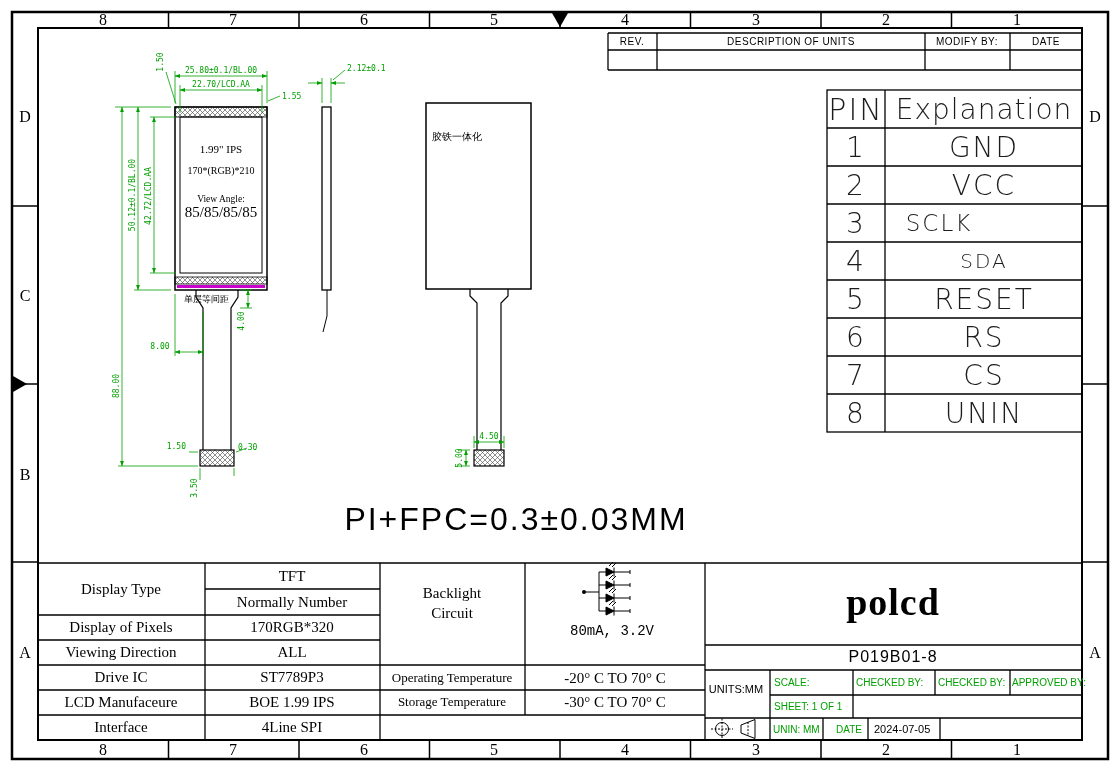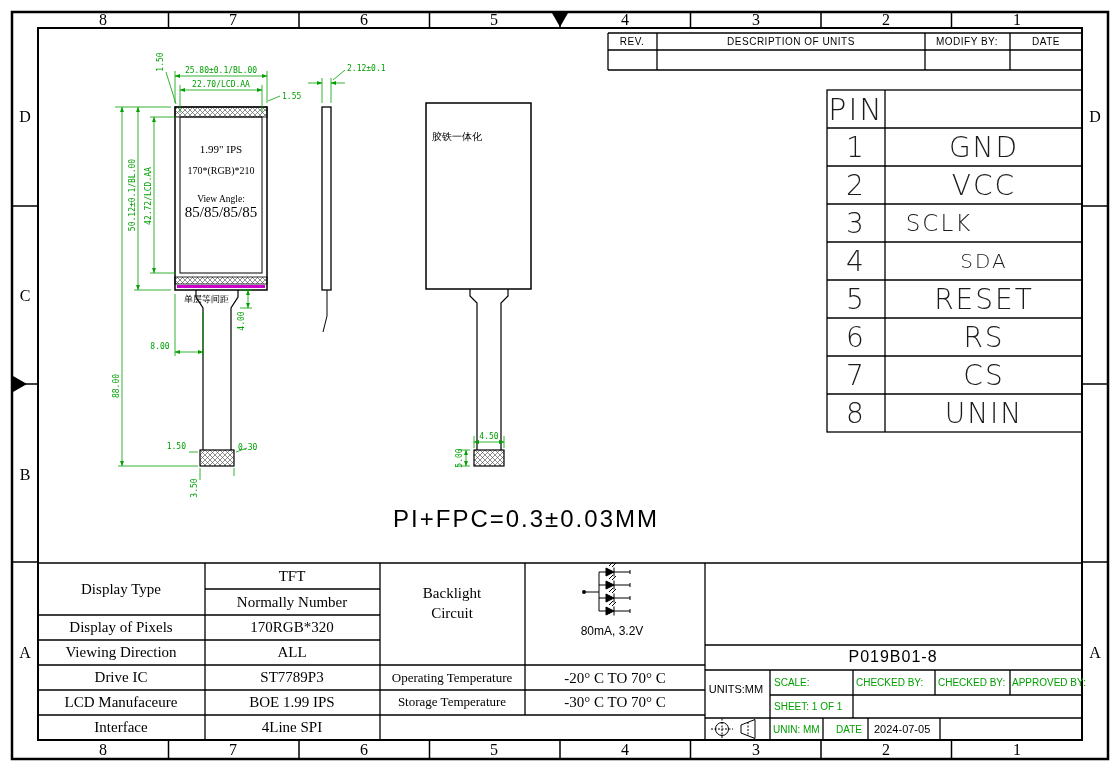--- a/index.html
+++ b/index.html
@@ -12,21 +12,21 @@
   .grid { font-size:16px; font-family:"Liberation Serif", serif; }
   .rev  { font-size:10px; font-family:"Liberation Sans", sans-serif; letter-spacing:.5px; }
   .pinf { font-family:"DejaVu Sans", sans-serif; font-weight:200; color:#1c1c1c; letter-spacing:2px; }
   .spec { font-size:15px; font-family:"Liberation Serif", serif; }
   .spec-sm { font-size:13px; font-family:"Liberation Serif", serif; }
   .scr  { font-family:"Liberation Serif", serif; }
   .tb-label { font-size:10px; font-family:"Liberation Sans", sans-serif; color:#00a000; letter-spacing:0; }
   .blk11 { font-size:11px; font-family:"Liberation Sans", sans-serif; }
   .logo { font-size:38px; font-weight:bold; font-family:"Liberation Serif", serif; letter-spacing:1px; }
   .partno { font-size:16px; font-family:"Liberation Sans", sans-serif; letter-spacing:1px; }
-  .fpcnote { font-size:24px; font-family:"Liberation Sans", sans-serif; letter-spacing:2px;margin-left:10px; }
+  .fpcnote { font-size:32px; font-family:"Liberation Sans", sans-serif; letter-spacing:2px; }
 </style>
 </head>
 <body>
 
 <div class="sheet">
 
 <svg width="1120" height="771">
   <defs>
     <pattern id="xh" width="5" height="5" patternUnits="userSpaceOnUse">
       <path d="M0,5 L5,0 M0,0 L5,5" stroke="#444" stroke-width="0.6"></path>
@@ -272,20 +272,21 @@
 <div class="t grid" style="left:25px;top:653px">A</div>
 <div class="t grid" style="left:1095px;top:117px">D</div>
 <div class="t grid" style="left:1095px;top:653px">A</div>
 
 <div class="t rev" style="left:632px;top:41px">REV.</div>
 <div class="t rev" style="left:791px;top:41px">DESCRIPTION OF UNITS</div>
 <div class="t rev" style="left:967px;top:41px">MODIFY BY:</div>
 <div class="t rev" style="left:1046px;top:41px">DATE</div>
 
 <div class="t pinf" style="left:856px;top:109px;font-size:30px">PIN</div>
+<div class="t pinf" style="left:984px;top:109px;font-size:28px;letter-spacing:1px">Explanation</div>
 <div class="t pinf" style="left:856px;top:147px;font-size:28px">1</div>
 <div class="t pinf" style="left:984px;top:147px;font-size:28px">GND</div>
 <div class="t pinf" style="left:856px;top:185px;font-size:28px">2</div>
 <div class="t pinf" style="left:984px;top:185px;font-size:28px">VCC</div>
 <div class="t pinf" style="left:856px;top:223px;font-size:28px">3</div>
 <div class="t pinf" style="left:939px;top:223px;font-size:23px">SCLK</div>
 <div class="t pinf" style="left:856px;top:261px;font-size:28px">4</div>
 <div class="t pinf" style="left:984px;top:261px;font-size:20px">SDA</div>
 <div class="t pinf" style="left:856px;top:299px;font-size:28px">5</div>
 <div class="t pinf" style="left:984px;top:299px;font-size:28px">RESET</div>
@@ -315,26 +316,27 @@
 <div class="t spec" style="left:292px;top:652px">ALL</div>
 <div class="t spec" style="left:121px;top:677px">Drive IC</div>
 <div class="t spec" style="left:292px;top:677px">ST7789P3</div>
 <div class="t spec" style="left:121px;top:702px">LCD Manufaceure</div>
 <div class="t spec" style="left:292px;top:702px">BOE 1.99 IPS</div>
 <div class="t spec" style="left:121px;top:727px">Interface</div>
 <div class="t spec" style="left:292px;top:727px">4Line SPI</div>
 
 <div class="t spec" style="left:452px;top:593px">Backlight</div>
 <div class="t spec" style="left:452px;top:613px">Circuit</div>
-<div class="t" style="left:612px;top:631px;font-size:12px;font-family:Liberation Sans, sans-serif">80mA, 3.2V</div>
+<div class="t" style="left:612px;top:631px;font-size:14px;font-family:Liberation Mono, monospace">80mA, 3.2V</div>
 <div class="t spec-sm" style="left:452px;top:678px">Operating Temperature</div>
 <div class="t spec" style="left:615px;top:678px">-20° C TO 70° C</div>
 <div class="t spec-sm" style="left:452px;top:702px">Storage Temperature</div>
 <div class="t spec" style="left:615px;top:702px">-30° C TO 70° C</div>
 
+<div class="t logo" style="left:893px;top:602px">polcd</div>
 <div class="t partno" style="left:893px;top:657px">P019B01-8</div>
 <div class="t blk11" style="left:736px;top:689px">UNITS:MM</div>
 <div class="tl tb-label" style="left:774px;top:682px">SCALE:</div>
 <div class="tl tb-label" style="left:856px;top:682px">CHECKED BY:</div>
 <div class="tl tb-label" style="left:938px;top:682px">CHECKED BY:</div>
 <div class="tl tb-label" style="left:1012px;top:682px">APPROVED BY:</div>
 <div class="tl tb-label" style="left:774px;top:706px">SHEET: 1 OF 1</div>
 <div class="tl tb-label" style="left:773px;top:729px">UNIN: MM</div>
 <div class="tl tb-label" style="left:836px;top:729px">DATE</div>
 <div class="tl blk11" style="left:874px;top:729px">2024-07-05</div>

